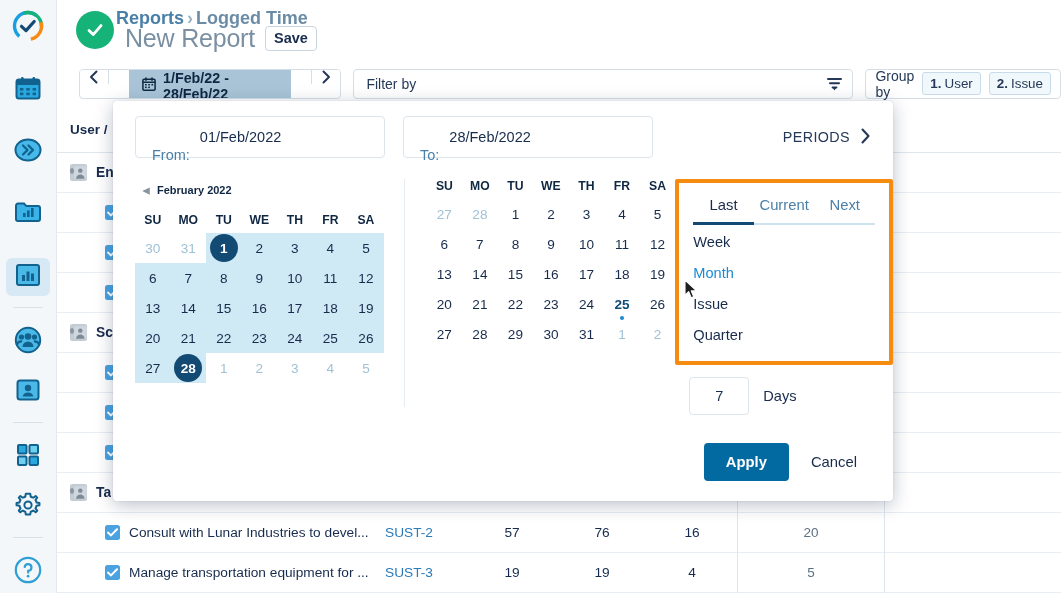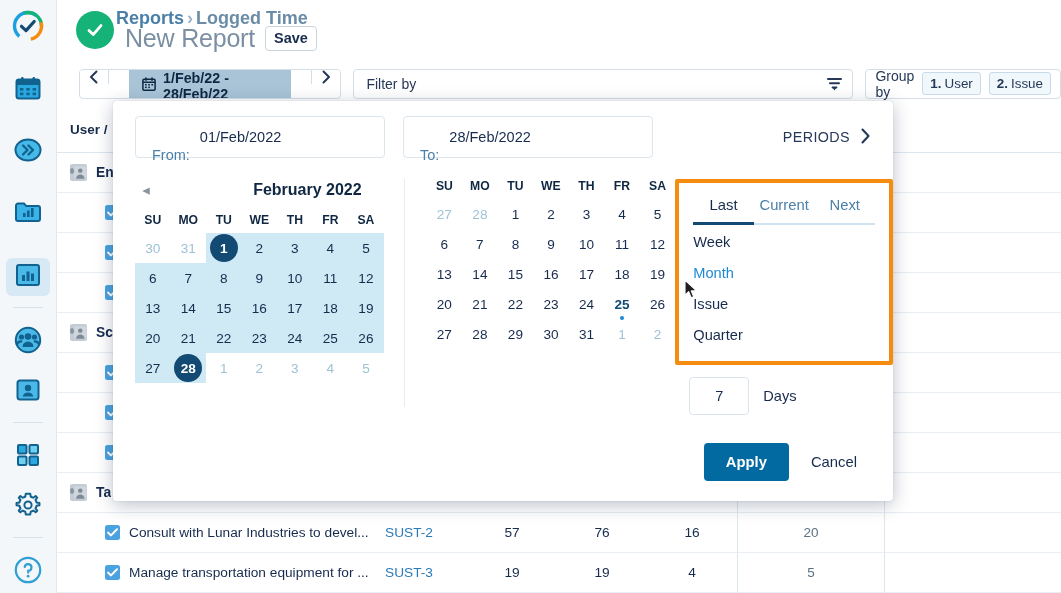--- a/index.html
+++ b/index.html
@@ -113,21 +113,21 @@
               display:flex; align-items:center; gap:10px; padding:0 16px; }
   .pk-flabel { font-size:14.5px; color:#4a7fa8;margin-top:36px; }
   .pk-fvalue { font-size:14.5px; color:#172b4d; }
   #pk-to-field { margin-left:18px; }
   #periods-toggle { margin-left:auto; display:flex; align-items:center; gap:10px;
                     font-size:14.3px; color:#253858; letter-spacing:0.4px; cursor:pointer; }
 
   #pk-body { display:flex; padding:0 0 0 22px; height:250px; }
   .cal { width:265px; }
   .cal-head { display:flex; align-items:center; height:34px; }
-  .cal-title { flex:1; text-align:right; font-size:16px; font-weight:700; color:#0f2742; }
+  .cal-title { flex:1; text-align:left; font-size:11px; font-weight:700; color:#0f2742; }
   .cal-nav { width:22px; text-align:center; color:#8b949e; font-size:15px; cursor:pointer; }
   .cal-grid { display:grid; grid-template-columns:repeat(7,1fr); }
   .dow { height:26px; display:flex; align-items:center; justify-content:center;
          font-size:12.2px; font-weight:700; color:#0f2742; }
   .dayw { height:30px; display:flex; align-items:center; justify-content:center; position:relative; }
   .dayw.inrange { background:#cfeaf5; }
   .day { width:28px; height:28px; border-radius:50%; display:flex; align-items:center; justify-content:center;
          font-size:13.6px; color:#172b4d; cursor:pointer; position:relative; z-index:2; }
   .day.muted { color:#9fc2d6; }
   .day.sel { background:#134a73; color:#fff; font-weight:700; }

